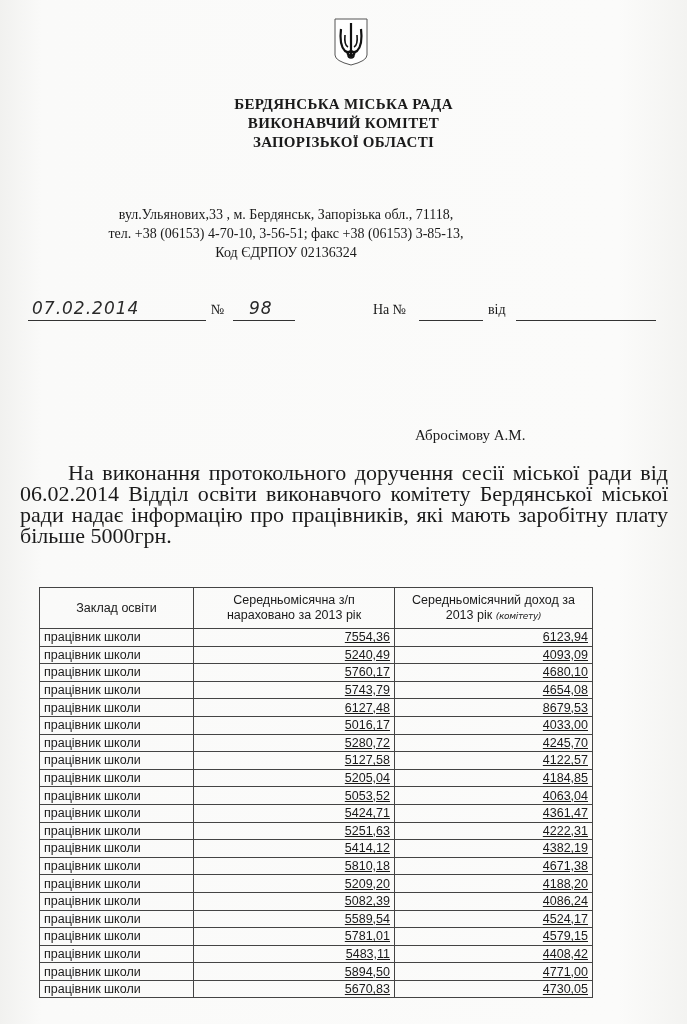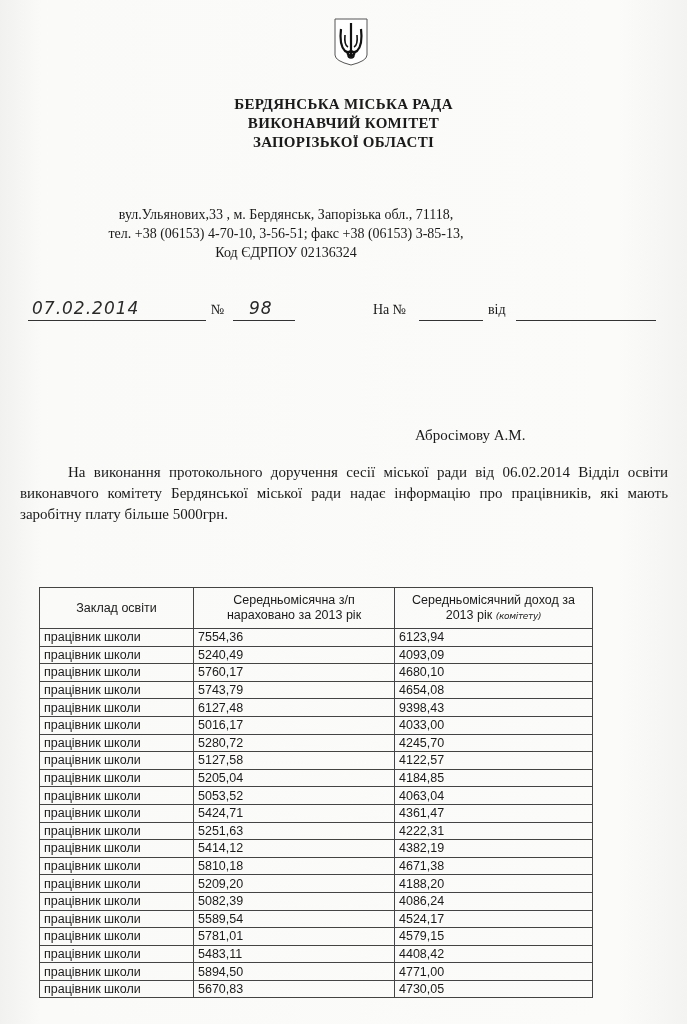--- a/index.html
+++ b/index.html
@@ -15,27 +15,27 @@
     .hdr { position: absolute; left: 0; width: 687px; text-align: center; font-weight: bold; letter-spacing: 0.3px; }
     .hdr1 { top: 95px; font-size: 15px; line-height: 19px; }
     .hdr2 { top: 168px; font-size: 17.5px; }
     .addr { position: absolute; left: 0; width: 572px; top: 205px; text-align: center; font-size: 14px; line-height: 19px; }
     .addr div { white-space: nowrap; }
     .refline { position: absolute; top: 298px; left: 8px; width: 586px; height: 30px; font-size: 14px; }
     .hw { font-family: "DejaVu Sans", sans-serif; font-style: italic; font-size: 17px; letter-spacing: 1px; color: #2a2a2a; }
     .uline { position: absolute; border-bottom: 1px solid #333; height: 22px; }
     .abs { position: absolute; }
     .addressee { position: absolute; left: 415px; font-size: 15px; }
-    .body-text { position: absolute; left: 20px; width: 648px; top: 462px; font-size: 15px; line-height: 21px; text-align: justify; }
+    .body-text { position: absolute; left: 20px; width: 648px; top: 462px; font-size: 22px; line-height: 21px; text-align: justify; }
     .body-text .indent { display: inline-block; width: 48px; }
     table.data { position: absolute; left: 27px; top: 587px; width: 554px; border-collapse: collapse; font-family: "Liberation Sans", sans-serif; font-size: 12.5px; margin-left: 12px; }
     table.data td, table.data th { border: 1px solid #444; padding: 0 4px; font-weight: normal; }
     table.data th { height: 40px; text-align: center; line-height: 15px; vertical-align: middle; }
     table.data td { height: 16.6px; line-height: 16px; }
-    table.data td.num { text-align: left; }
+    table.data td.num { text-align: right; text-decoration: underline; }
     .c1 { width: 145px; }
     .c2 { width: 192px; }
     .note { font-family: "DejaVu Sans", sans-serif; font-style: italic; font-size: 9px; letter-spacing: -0.3px; }
   </style>
 </head>
 <body>
 
 <div class="page">
 
   <svg class="emblem" viewBox="0 0 36 50">
@@ -105,21 +105,21 @@
           <td class="num">4680,10</td>
         </tr>
         <tr>
           <td>працівник школи</td>
           <td class="num">5743,79</td>
           <td class="num">4654,08</td>
         </tr>
         <tr>
           <td>працівник школи</td>
           <td class="num">6127,48</td>
-          <td class="num">9398,43</td>
+          <td class="num">8679,53</td>
         </tr>
         <tr>
           <td>працівник школи</td>
           <td class="num">5016,17</td>
           <td class="num">4033,00</td>
         </tr>
         <tr>
           <td>працівник школи</td>
           <td class="num">5280,72</td>
           <td class="num">4245,70</td>

